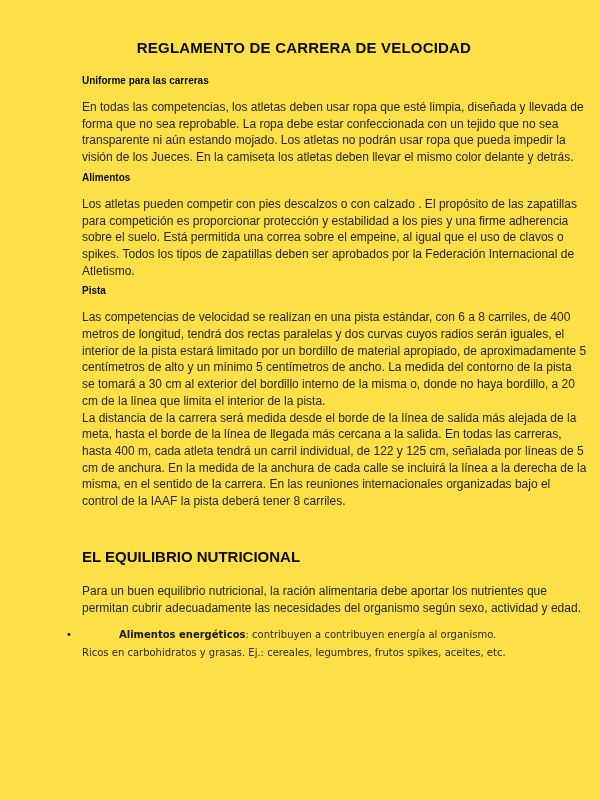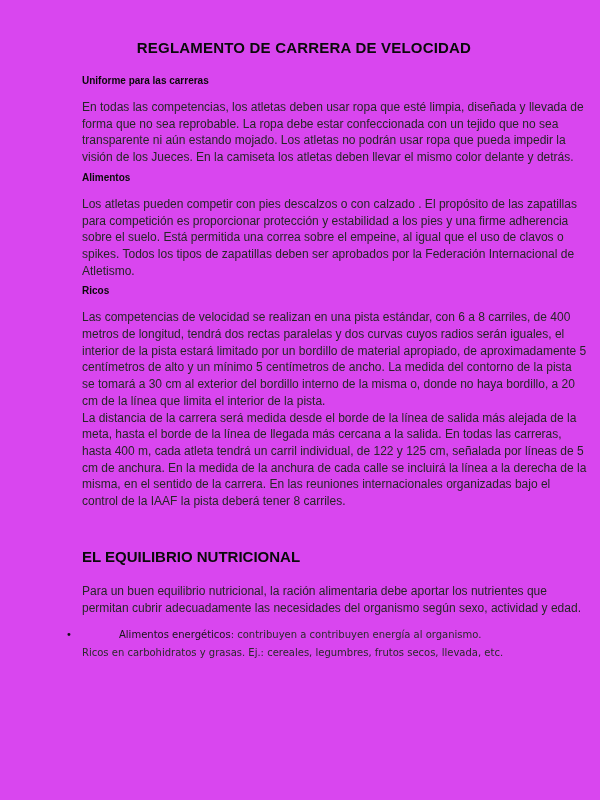--- a/index.html
+++ b/index.html
@@ -5,21 +5,21 @@
   html, body {
     margin: 0;
     padding: 0;
     background: #ffffff;
   }
   .page {
     position: relative;
     box-sizing: border-box;
     width: 600px;
     height: 800px;
-    background: #d946ef;
+    background: #fde047;
     padding: 39px 74px 0 82px;
     overflow: hidden;
     font-family: "Liberation Sans", sans-serif;
     color: #1f1f1f;
   }
   .doc-title {
     margin: 0 0 14px 0;
     font-size: 15px;
     line-height: 18px;
     font-weight: bold;
@@ -72,21 +72,21 @@
     color: #111111;
   }
   .bullet-text {
     margin: 0;
   }
   .bullet-indent {
     display: inline-block;
     width: 37px;
   }
   .bullet-lead {
-    font-weight: normal;
+    font-weight: bold;
     color: #161616;
   }
 </style>
 </head>
 <body>
 
 <div class="page">
 
   <h1 class="doc-title">REGLAMENTO DE CARRERA DE VELOCIDAD</h1>
 
@@ -101,21 +101,21 @@
   <section>
     <h2 class="section-heading">Alimentos</h2>
     <p class="section-paragraph">Los atletas pueden competir con pies descalzos o con calzado . El propósito de las zapatillas
 para competición es proporcionar protección y estabilidad a los pies y una firme adherencia
 sobre el suelo. Está permitida una correa sobre el empeine, al igual que el uso de clavos o
 spikes. Todos los tipos de zapatillas deben ser aprobados por la Federación Internacional de
 Atletismo.</p>
   </section>
 
   <section>
-    <h2 class="section-heading">Ricos</h2>
+    <h2 class="section-heading">Pista</h2>
     <p class="section-paragraph">Las competencias de velocidad se realizan en una pista estándar, con 6 a 8 carriles, de 400
 metros de longitud, tendrá dos rectas paralelas y dos curvas cuyos radios serán iguales, el
 interior de la pista estará limitado por un bordillo de material apropiado, de aproximadamente 5
 centímetros de alto y un mínimo 5 centímetros de ancho. La medida del contorno de la pista
 se tomará a 30 cm al exterior del bordillo interno de la misma o, donde no haya bordillo, a 20
 cm de la línea que limita el interior de la pista.</p>
   </section>
 
   <section>
     <p class="section-paragraph">La distancia de la carrera será medida desde el borde de la línea de salida más alejada de la
@@ -126,17 +126,17 @@
 control de la IAAF la pista deberá tener 8 carriles.</p>
   </section>
 
   <section>
     <h1 class="nutrition-heading">EL EQUILIBRIO NUTRICIONAL</h1>
     <p class="nutrition-intro">Para un buen equilibrio nutricional, la ración alimentaria debe aportar los nutrientes que
 permitan cubrir adecuadamente las necesidades del organismo según sexo, actividad y edad.</p>
 
     <div class="bullet-item">
       <span class="bullet-marker">•</span>
-      <p class="bullet-text"><span class="bullet-indent"></span><strong class="bullet-lead">Alimentos energéticos</strong><span>: contribuyen a contribuyen energía al organismo.</span><br><span>Ricos en carbohidratos y grasas. Ej.: cereales, legumbres, frutos secos, llevada, etc.</span></p>
+      <p class="bullet-text"><span class="bullet-indent"></span><strong class="bullet-lead">Alimentos energéticos</strong><span>: contribuyen a contribuyen energía al organismo.</span><br><span>Ricos en carbohidratos y grasas. Ej.: cereales, legumbres, frutos spikes, aceites, etc.</span></p>
     </div>
   </section>
 
 </div>
 
 </body></html>

